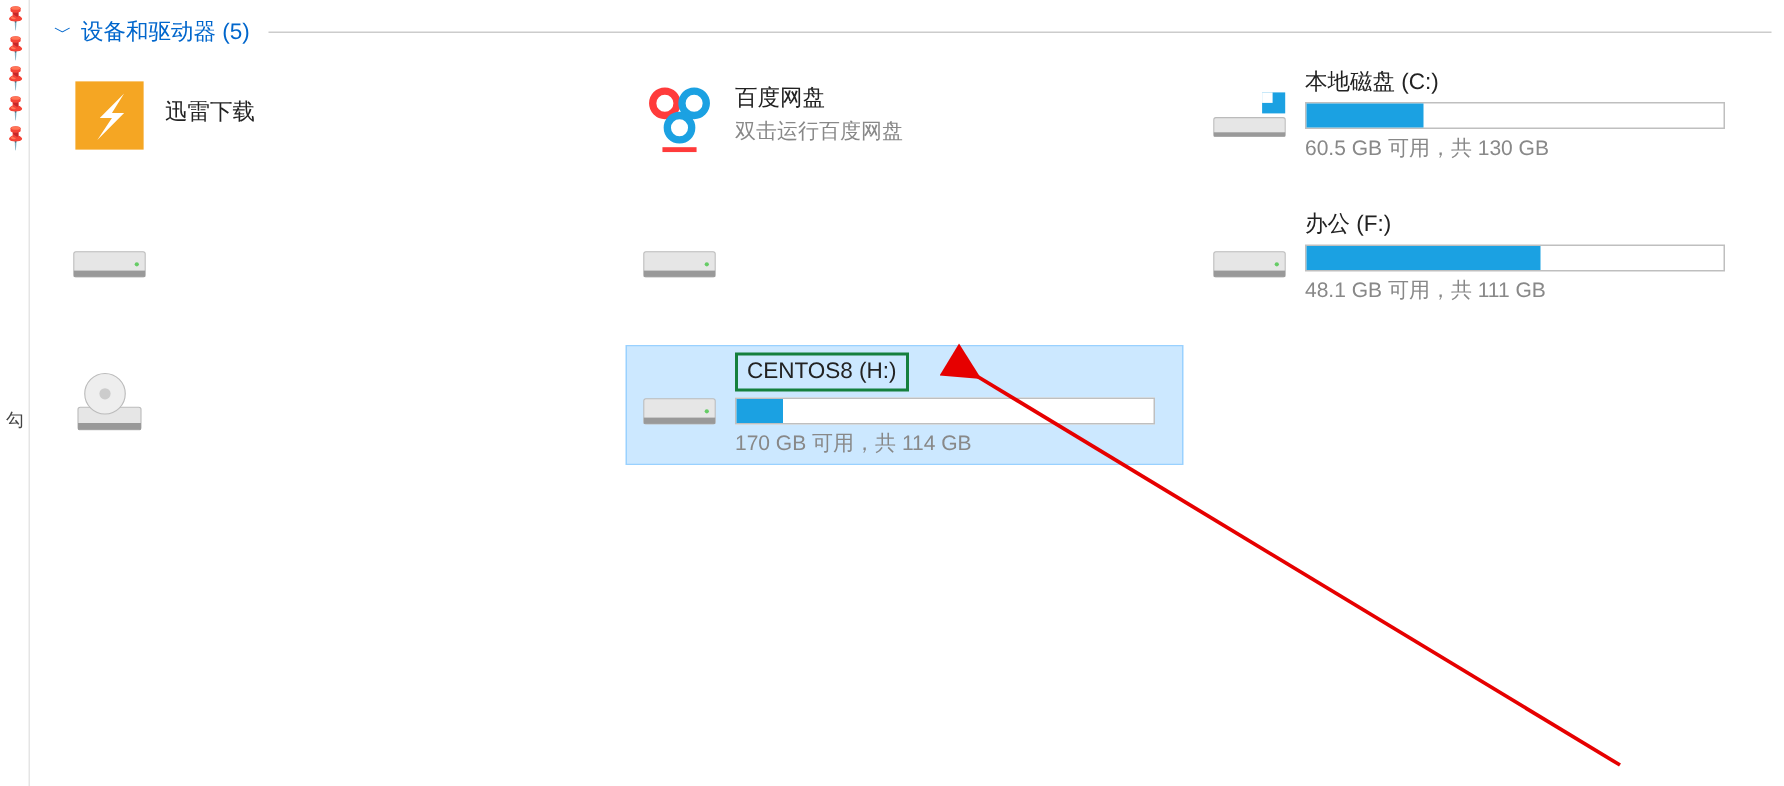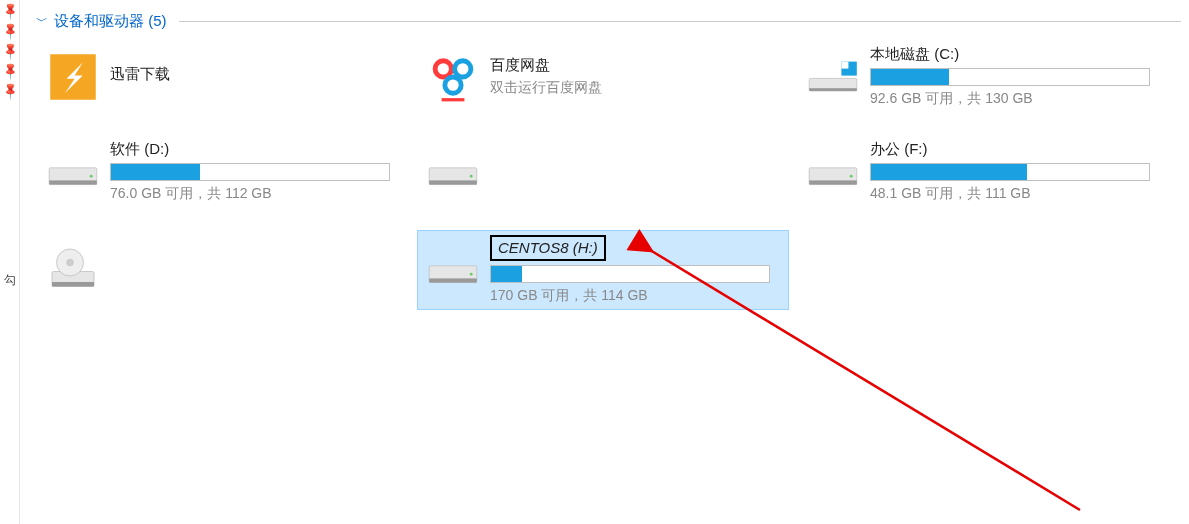--- a/index.html
+++ b/index.html
@@ -73,24 +73,23 @@
       margin-bottom:4px;
       position:relative;
     }
     .bar-fill {
       position:absolute; left:0; top:0; bottom:0;
       background:#1ba1e2;
     }
     
     .hl-box {
       display:inline-block;
-      border:2px solid #000000;
+      border:2px solid #15803d;
       padding:0 6px;
       line-height:22px;
-      font-style:italic;
     }
     
     .arrow-svg {
       position:absolute;
       left:0; top:0;
       width:1189px; height:524px;
       pointer-events:none;
     }
     
     .drive-svg { width:56px; height:40px;}
@@ -149,37 +148,30 @@
       <rect x="6" y="44" width="68" height="4" fill="#999"></rect>
       <rect x="52" y="6" width="22" height="20" fill="#1ba1e2"></rect>
       <rect x="52" y="6" width="10" height="10" fill="#fff"></rect>
     </svg>
         </div>
         <div class="info">
           <div class="title">本地磁盘 (C:)</div>
           <div class="bar">
             <div class="bar-fill" style="width: 28%;"></div>
           </div>
-          <div class="subtitle">92.6 GB 可用，共 130 GB</div>
-        </div>
-      </div>
-      <div class="item">
-        <div class="icon-box">
-          <svg class="drive-svg" viewBox="0 0 80 56">
-      <rect x="6" y="22" width="68" height="24" rx="2" fill="#e6e6e6" stroke="#bbb"></rect>
-      <rect x="6" y="40" width="68" height="6" fill="#999"></rect>
-      <circle cx="66" cy="34" r="2" fill="#6c6"></circle>
-    </svg>
-        </div>
-        <div class="info">
-          <div class="title">软件 (D:)</div>
-          <div class="bar">
-            <div class="bar-fill" style="width: 32%;"></div>
-          </div>
-          <div class="subtitle">76.0 GB 可用，共 112 GB</div>
+          <div class="subtitle">60.5 GB 可用，共 130 GB</div>
+        </div>
+      </div>
+      <div class="item">
+        <div class="icon-box">
+          <svg class="drive-svg" viewBox="0 0 80 56">
+      <rect x="6" y="22" width="68" height="24" rx="2" fill="#e6e6e6" stroke="#bbb"></rect>
+      <rect x="6" y="40" width="68" height="6" fill="#999"></rect>
+      <circle cx="66" cy="34" r="2" fill="#6c6"></circle>
+    </svg>
         </div>
       </div>
       <div class="item">
         <div class="icon-box">
           <svg class="drive-svg" viewBox="0 0 80 56">
       <rect x="6" y="22" width="68" height="24" rx="2" fill="#e6e6e6" stroke="#bbb"></rect>
       <rect x="6" y="40" width="68" height="6" fill="#999"></rect>
       <circle cx="66" cy="34" r="2" fill="#6c6"></circle>
     </svg>
         </div>

